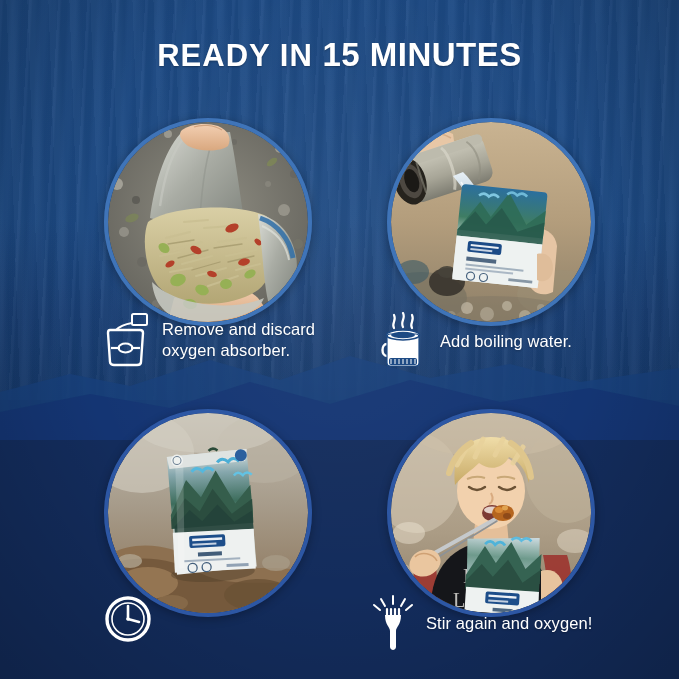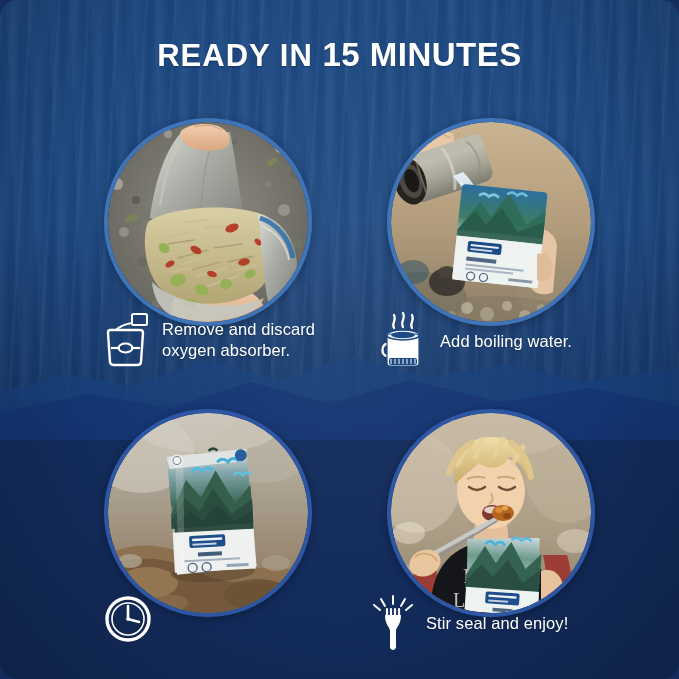--- a/index.html
+++ b/index.html
@@ -1,21 +1,21 @@
 <!DOCTYPE html>
 <html><head>
 <meta charset="utf-8">
 <style>
   html,body{margin:0;padding:0;}
   body{
     width:679px;height:679px;overflow:hidden;
     font-family:"Liberation Sans", sans-serif;
     background:#132c5c;
   }
-  .poster{position:relative;width:679px;height:679px;overflow:hidden;border-radius:18px;}
+  .poster{position:relative;width:679px;height:679px;overflow:hidden;}
 
   
   .bg-top{position:absolute;left:0;top:0;width:679px;height:400px;
     background:linear-gradient(180deg,#1d4a84 0%,#1d4a84 55%,#1a4076 78%,#163a6d 100%);}
   .bg-texture{position:absolute;left:0;top:0;width:679px;height:400px;
     background:repeating-linear-gradient(93deg,
       rgba(255,255,255,.035) 0px,rgba(255,255,255,.035) 2px,
       rgba(0,0,0,.04) 4px,rgba(0,0,0,.04) 9px,
       rgba(255,255,255,.02) 13px,rgba(255,255,255,.02) 18px,
       rgba(0,0,0,.03) 23px,rgba(0,0,0,.03) 29px);
@@ -522,16 +522,16 @@
 
       <g stroke="#ffffff" stroke-width="2.2" stroke-linecap="round">
         <line x1="15" y1="14" x2="15" y2="22"></line>
         <line x1="19" y1="14" x2="19" y2="22"></line>
         <line x1="23" y1="14" x2="23" y2="22"></line>
         <line x1="27" y1="14" x2="27" y2="22"></line>
       </g>
 
       <path d="M13,20 C13,30 18,32 18,36 L18,52 C18,54 20,55 21,55 C22,55 24,54 24,52 L24,36 C24,32 29,30 29,20 Z" fill="#ffffff"></path>
     </svg>
-    <div class="step-text">Stir seal and enjoy!</div>
+    <div class="step-text">Stir again and oxygen!</div>
   </div>
 
 </div>
 
 </body></html>

